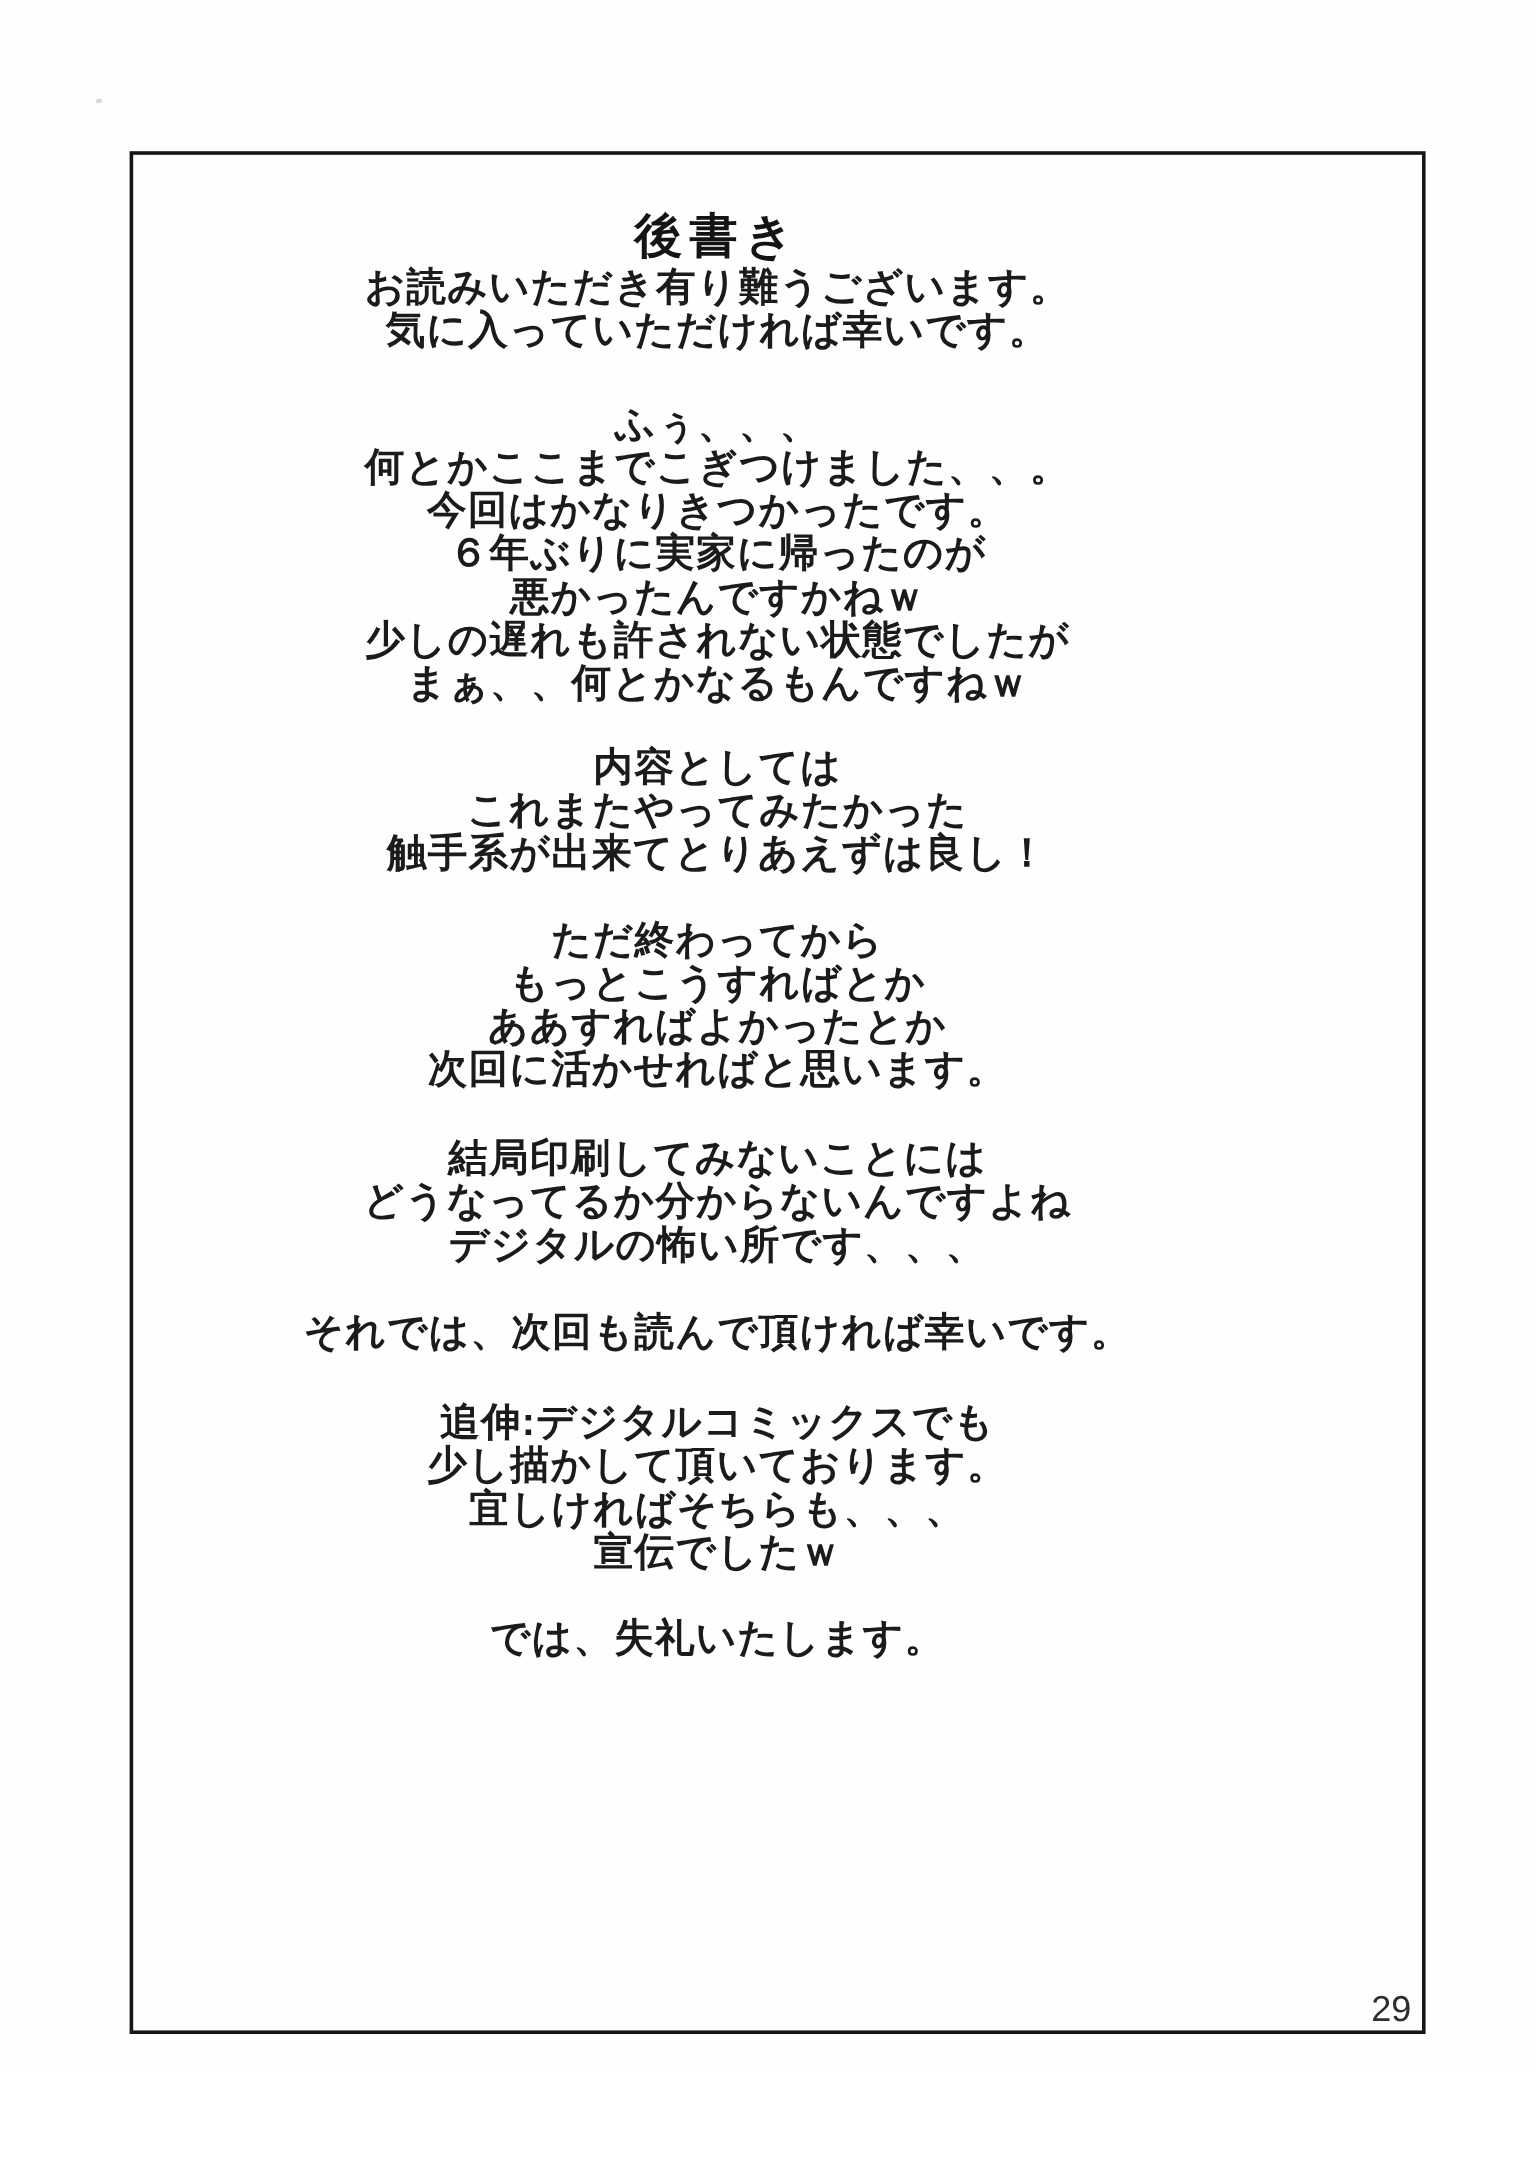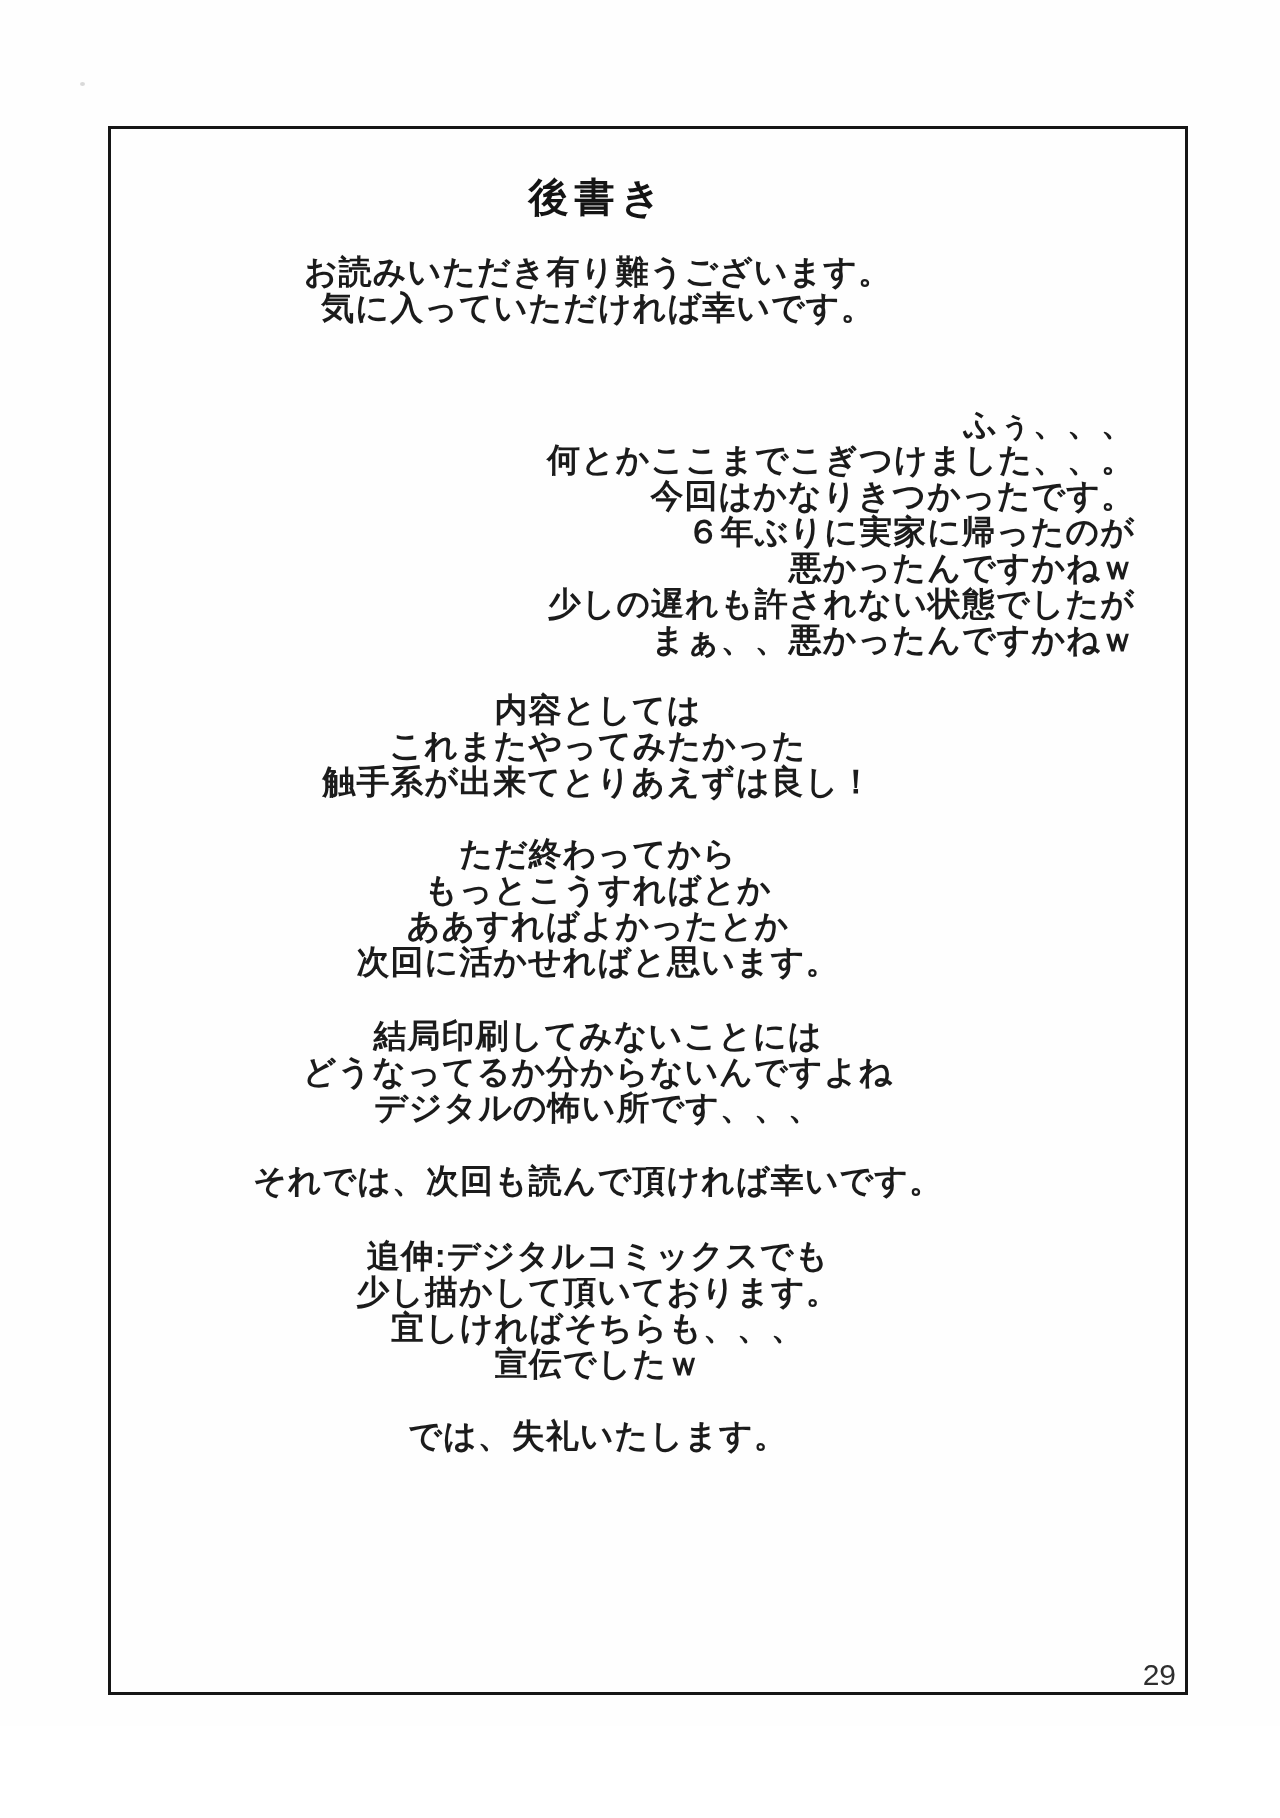--- a/index.html
+++ b/index.html
@@ -49,22 +49,22 @@
     color: #141414;
   }
   .para { margin: 0; }
   .para .line {
     font-size: 33px;
     line-height: 36px;
     letter-spacing: 1px;
     color: #1b1b1b;
     white-space: nowrap;
   }
-  .p1 { margin-top: 33px; }
-  .p2 { margin-top: 80px; text-align: right; }
+  .p1 { }
+  .p2 { margin-top: 42px; }
   .p3 { margin-top: 34px; }
   .p4 { margin-top: 36px; }
   .p5 { margin-top: 38px; }
   .p6 { margin-top: 37px; }
   .p7 { margin-top: 34px; }
   .p8 { margin-top: 39px; }
   .p9 { margin-top: 36px; }
   .page-number {
     position: absolute;
     right: 9px;
@@ -93,21 +93,21 @@
         <div class="line">気に入っていただければ幸いです。</div>
       </div>
 
       <div class="para p2">
         <div class="line">ふぅ、、、</div>
         <div class="line">何とかここまでこぎつけました、、。</div>
         <div class="line">今回はかなりきつかったです。</div>
         <div class="line">６年ぶりに実家に帰ったのが</div>
         <div class="line">悪かったんですかねｗ</div>
         <div class="line">少しの遅れも許されない状態でしたが</div>
-        <div class="line">まぁ、、悪かったんですかねｗ</div>
+        <div class="line">まぁ、、何とかなるもんですねｗ</div>
       </div>
 
       <div class="para p3">
         <div class="line">内容としては</div>
         <div class="line">これまたやってみたかった</div>
         <div class="line">触手系が出来てとりあえずは良し！</div>
       </div>
 
       <div class="para p4">
         <div class="line">ただ終わってから</div>

